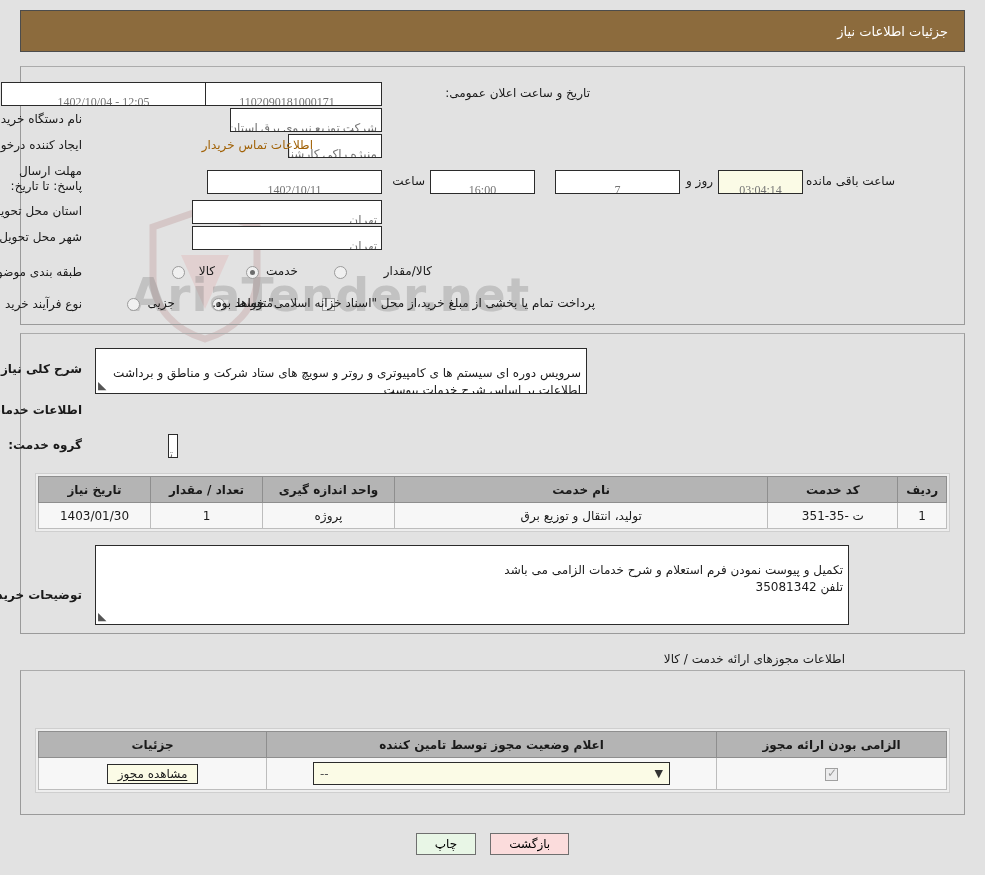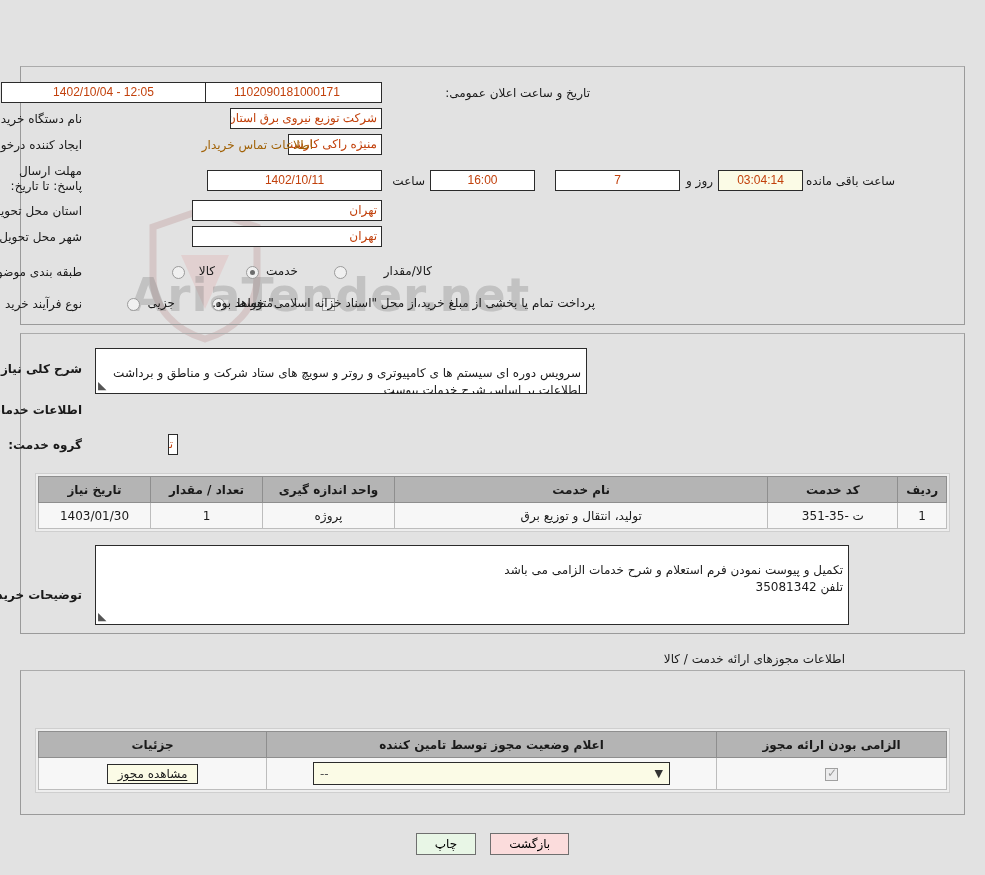--- a/index.html
+++ b/index.html
@@ -52,23 +52,23 @@
   .panel.p3 { left: 20px; top: 670px; width: 945px; height: 145px; }
 
   
   .lbl {
     position: absolute; text-align: right; font-size: 12px;
     color: #1a1a1a; z-index: 4; white-space: nowrap; line-height: 15px;
   }
   .lbl.bold { font-weight: bold; }
   .txt {
     position: absolute; background: #ffffff;
-    border: 1px solid #2b2b2b; font-size: 12px; color: #c2410c;
-    padding: 1px 4px; height: 21px; line-height: 17px;
-    font-family: Liberation Sans, sans-serif;
+    border: 1px solid #2b2b2b; font-size: 12px; color: #737373;
+    padding: 11px 4px; height: 21px; line-height: 17px;
+    font-family: Liberation Serif, serif;
     z-index: 4; overflow: hidden; white-space: nowrap;
   }
   .txt.ctr { text-align: center; direction: ltr; }
   .txt.rt  { text-align: right; }
   .txt.cream { background: #fbfbe6; text-align: center; direction: ltr; }
   .link {
     position: absolute; color: #a16207; font-size: 12px;
     text-decoration: none; cursor: pointer; z-index: 4; white-space: nowrap;
   }
   .plain {
@@ -164,20 +164,23 @@
 <div class="page">
 
   <div class="watermark">
     <svg class="wm-shield" viewBox="0 0 120 138">
       <path d="M60 4 L112 22 V72 C112 104 88 126 60 134 C32 126 8 104 8 72 V22 Z" fill="none" stroke="#b98b8b" stroke-width="7"></path>
       <path d="M36 50 H84 L60 104 Z" fill="#dfa7a7"></path>
     </svg>
     <div class="wm-text">AriaTender.net</div>
   </div>
 
+  <div class="banner">
+    <span>جزئیات اطلاعات نیاز</span>
+  </div>
 
   <div class="panel p1"></div>
 
   <div class="lbl" style="right:903px; top:86px;">شماره نیاز:</div>
   <div class="txt ctr" style="right:603px; top:82px; width:190px;">1102090181000171</div>
 
   <div class="lbl" style="right:395px; top:86px;">تاریخ و ساعت اعلان عمومی:</div>
   <div class="txt ctr" style="right:779px; top:82px; width:205px; left:100px;">1402/10/04 - 12:05</div>
 
   <div class="lbl" style="right:903px; top:112px;">نام دستگاه خریدار:</div>

